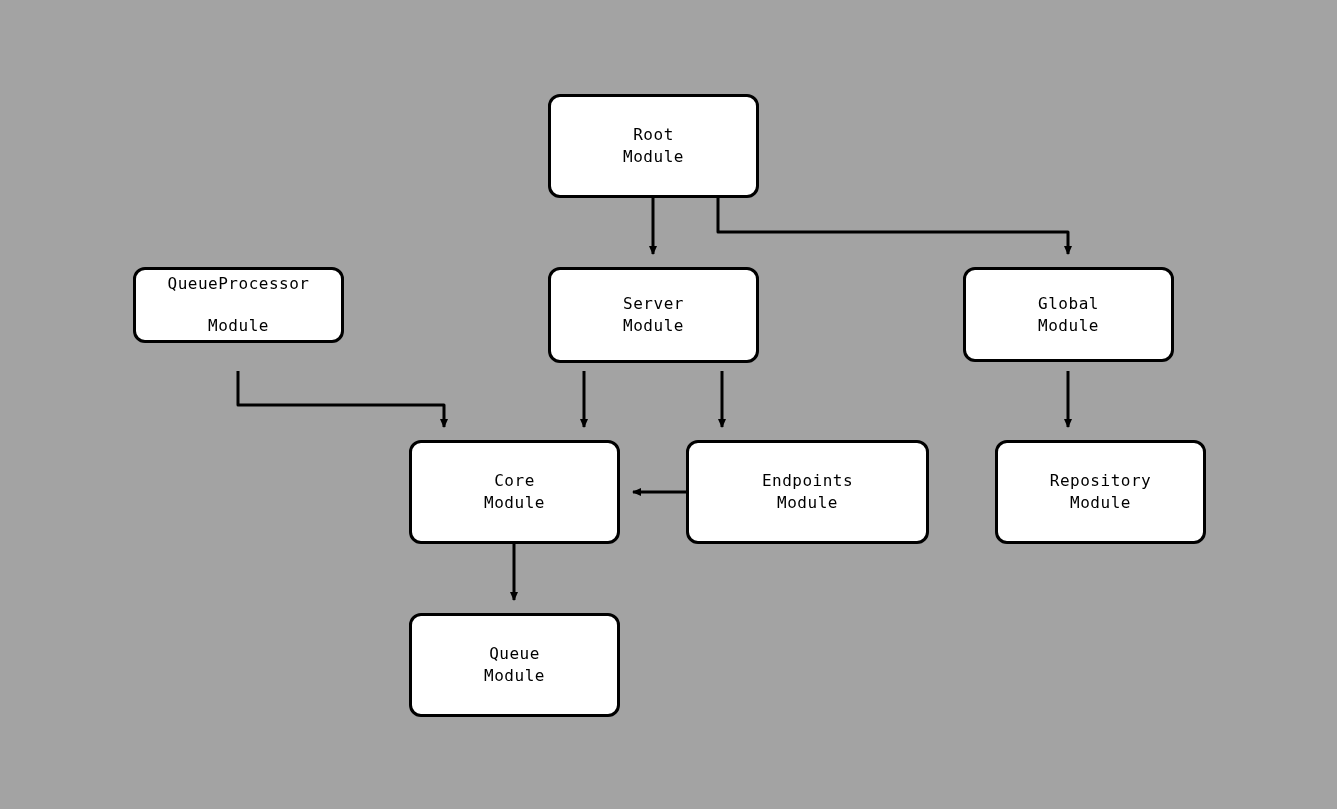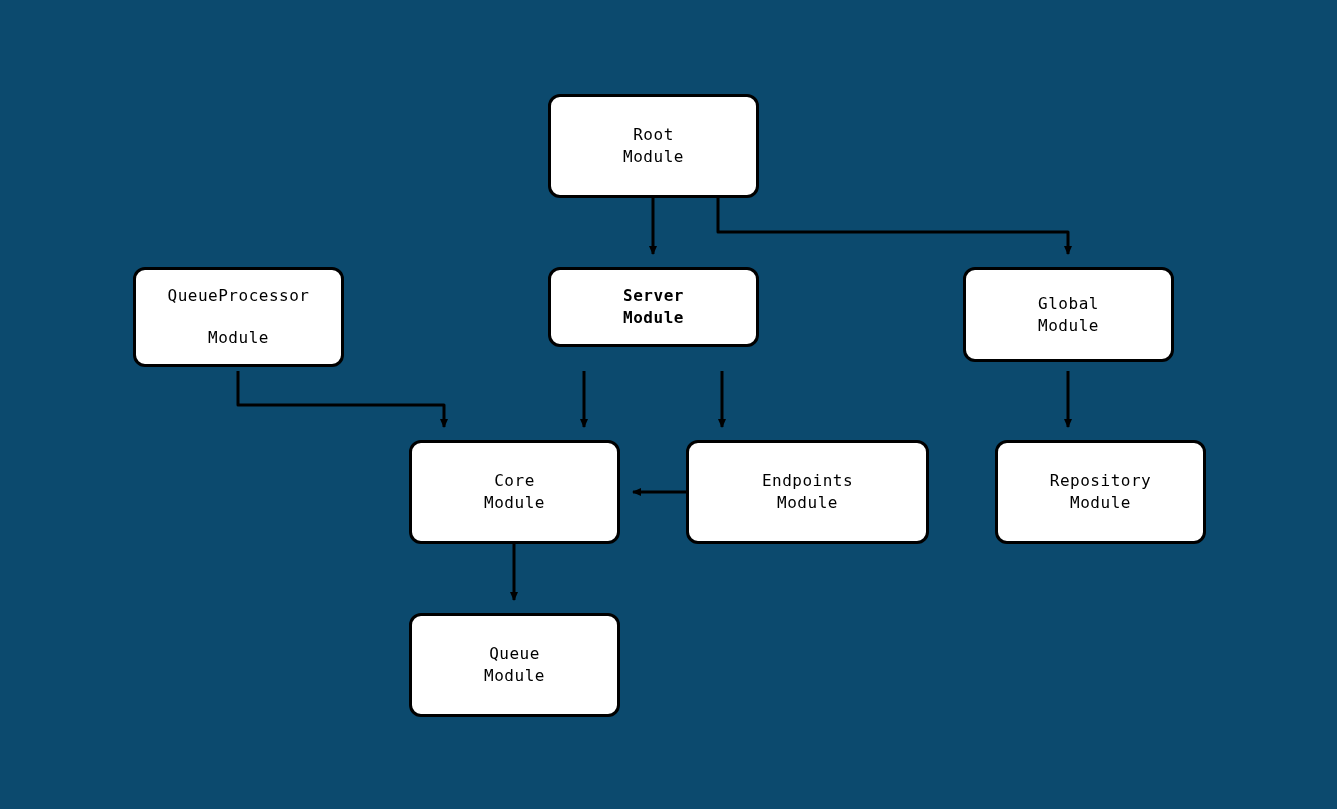--- a/index.html
+++ b/index.html
@@ -10,21 +10,21 @@
   body {
     width: 1337px;
     height: 809px;
     font-family: "DejaVu Sans Mono", monospace;
     overflow: hidden;
   }
   #diagram-root {
     position: relative;
     width: 1337px;
     height: 809px;
-    background: #0c4a6e;
+    background: #a3a3a3;
   }
   svg.edges {
     position: absolute;
     left: 0;
     top: 0;
     width: 1337px;
     height: 809px;
   }
   .node {
     position: absolute;
@@ -91,26 +91,26 @@
     <g>
       <path d="M514,544 L514,600" stroke="#000000" stroke-width="3" fill="none" marker-end="url(#arrow)"></path>
     </g>
   </svg>
 
   <div class="node" style="left:548px; top:94px; width:211px; height:104px;">
     <span class="line">Root</span>
     <span class="line">Module</span>
   </div>
 
-  <div class="node" style="left:133px; top:267px; width:211px; height:100px;gap:20px;">
+  <div class="node" style="left:133px; top:267px; width:211px; height:76px;gap:20px;">
     <span class="line">QueueProcessor</span>
     <span class="line">Module</span>
   </div>
 
-  <div class="node" style="left:548px; top:267px; width:211px; height:80px;font-weight:bold;">
+  <div class="node" style="left:548px; top:267px; width:211px; height:96px;">
     <span class="line">Server</span>
     <span class="line">Module</span>
   </div>
 
   <div class="node" style="left:963px; top:267px; width:211px; height:95px;">
     <span class="line">Global</span>
     <span class="line">Module</span>
   </div>
 
   <div class="node" style="left:409px; top:440px; width:211px; height:104px;text-align:center;">

